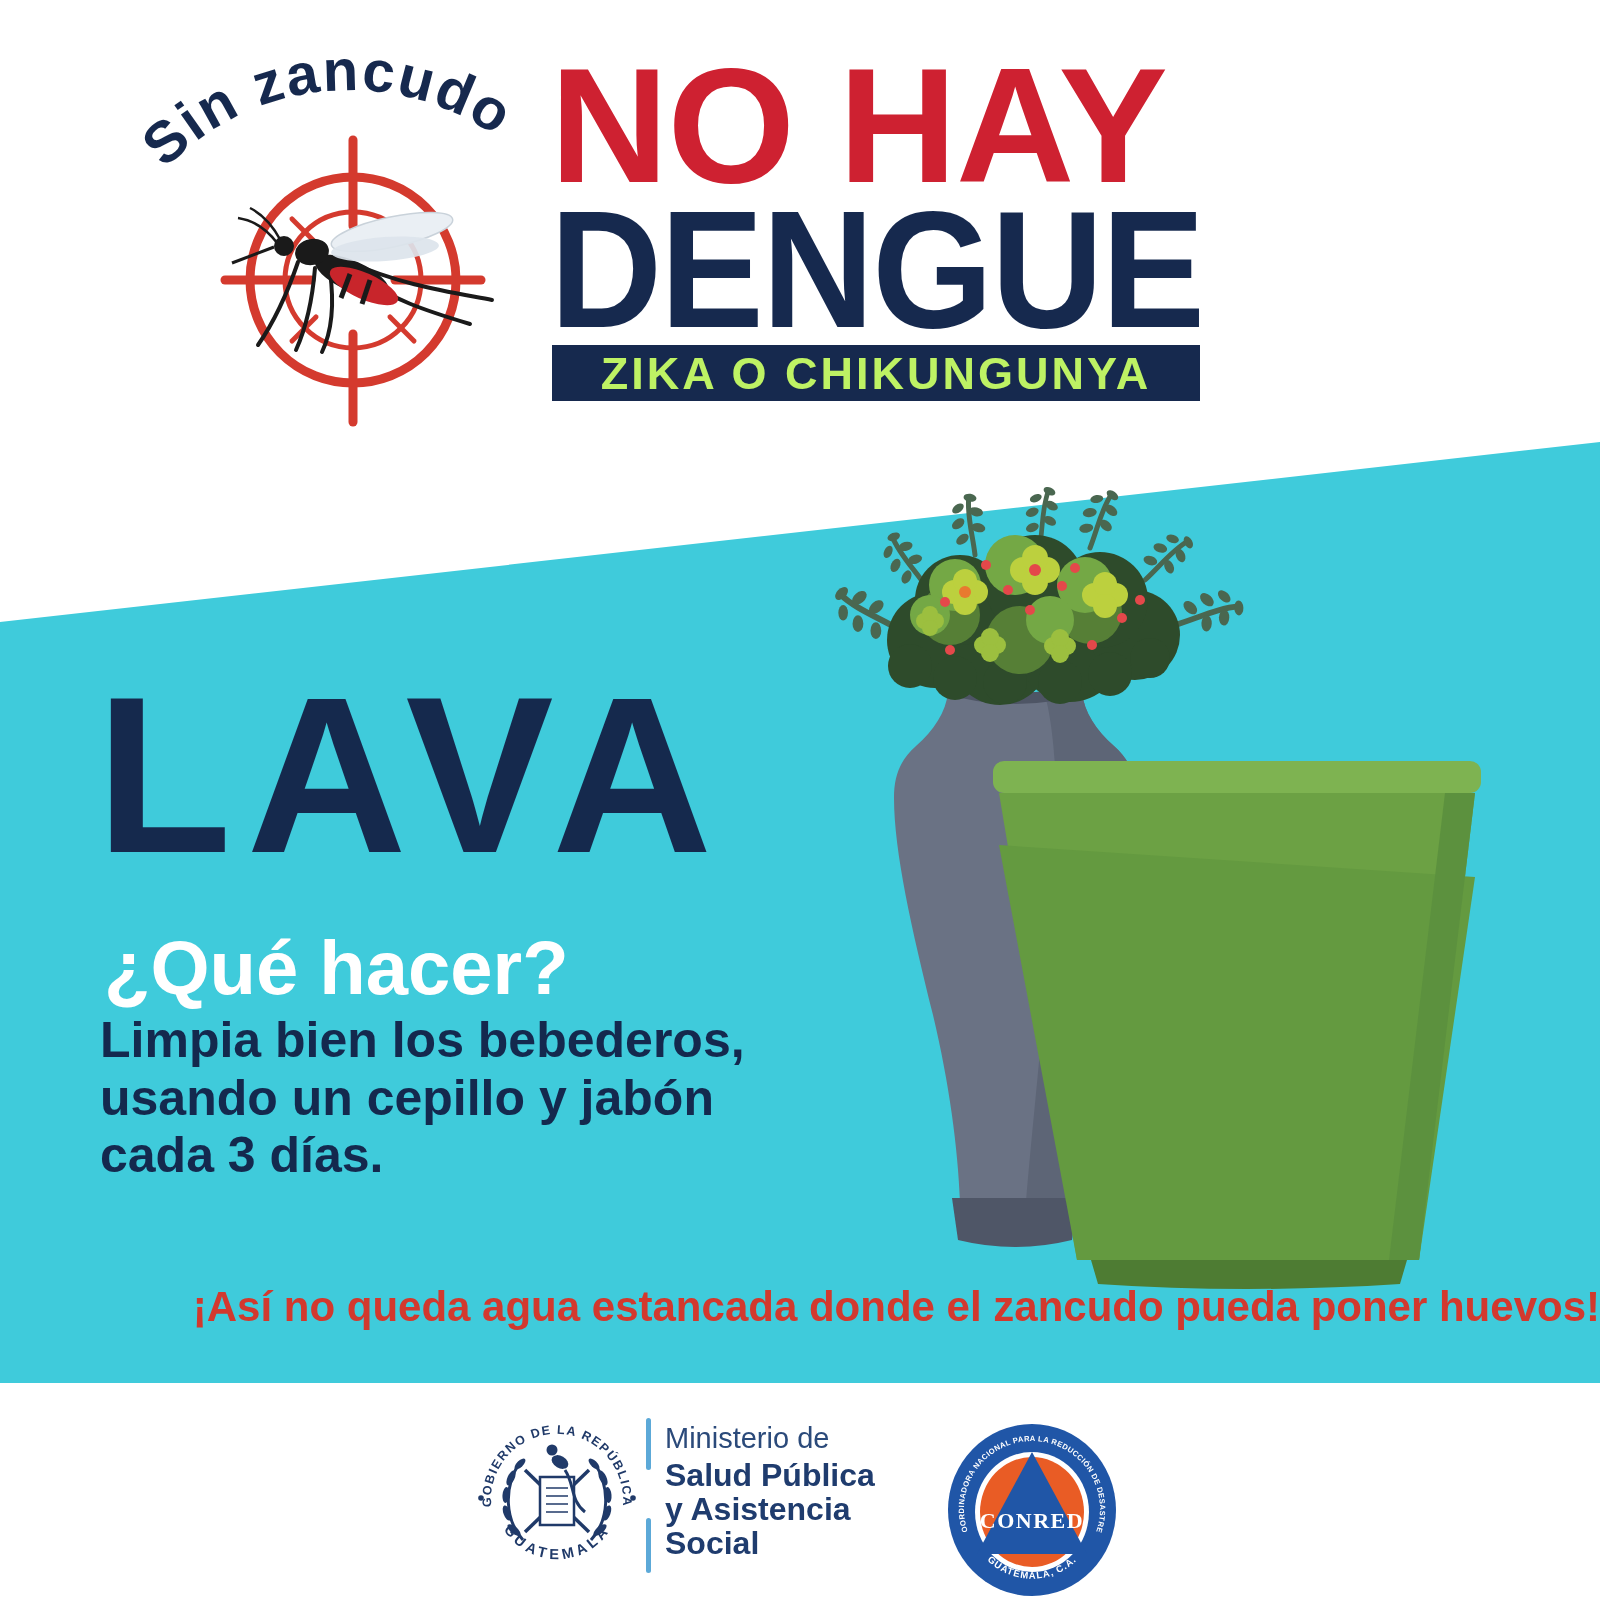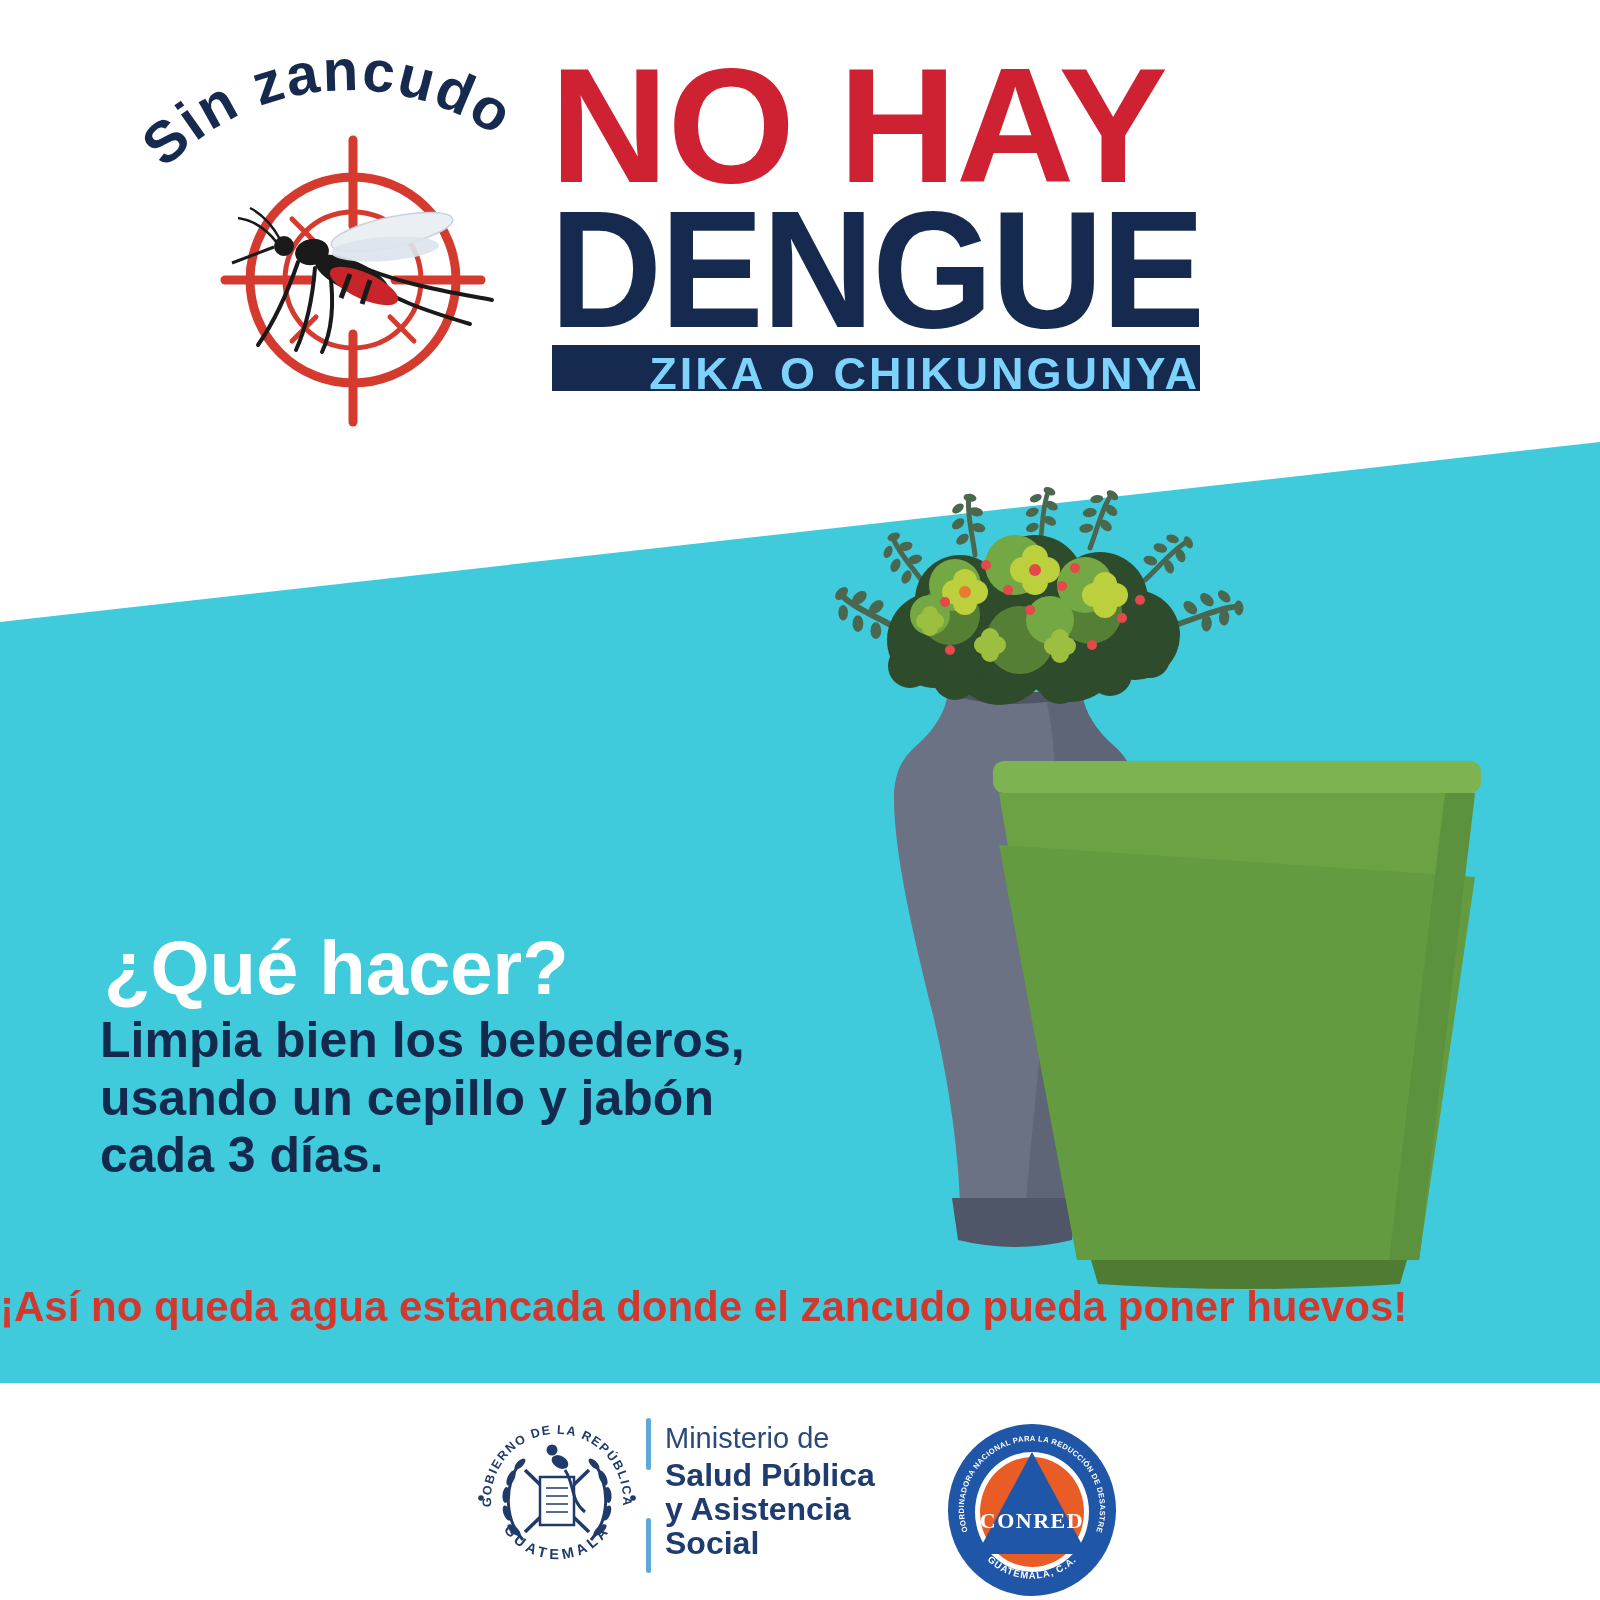--- a/index.html
+++ b/index.html
@@ -6,28 +6,28 @@
   .canvas{position:relative;width:1600px;height:1600px;background:#ffffff;overflow:hidden;
           font-family:"Liberation Sans",sans-serif;}
   .abs{position:absolute;}
   .cyan-band{position:absolute;left:0;top:0;width:1600px;height:1600px;background:#3FCBDB;
              clip-path:polygon(0 622px,1600px 442px,1600px 1383px,0 1383px);}
   .art{position:absolute;left:0;top:0;width:1600px;height:1600px;}
   .title-red{left:550px;top:44px;font-size:164px;line-height:1;font-weight:800;color:#CE2131;
              letter-spacing:-1px;}
   .title-navy{left:550px;top:186px;font-size:167px;line-height:1;font-weight:800;color:#16294E;
               letter-spacing:-2px;transform:scaleX(.93);transform-origin:left top;}
-  .banner{left:552px;top:345px;width:648px;height:46px;background:#16294E;color:#7dd3fc;
-          font-size:45px;font-weight:800;letter-spacing:3px;text-align:right;line-height:58px;}
+  .banner{left:552px;top:345px;width:648px;height:56px;background:#16294E;color:#bef264;
+          font-size:45px;font-weight:800;letter-spacing:3px;text-align:center;line-height:58px;}
   .lava{left:96px;top:664px;font-size:222px;line-height:1;font-weight:800;color:#15294D;
         letter-spacing:15px;}
   .question{left:104px;top:894px;font-size:76px;line-height:1;font-weight:700;color:#ffffff;margin-top:36px;}
   .para{left:100px;top:1012px;width:720px;font-size:50px;line-height:57.5px;font-weight:700;
         color:#14294E;}
-  .warning{left:0;top:1283px;width:1600px;text-align:left;font-size:42px;font-weight:800;
+  .warning{left:0;top:1283px;width:1600px;text-align:right;font-size:42px;font-weight:800;
            color:#D2392E;}
   .ministry{left:665px;color:#1F3C6E;line-height:1;}
   .m-light{font-size:29px;font-weight:400;color:#2B4A7A;}
   .m-bold{font-size:32px;font-weight:800;}
 </style>
 </head>
 <body>
 
 <div class="canvas">
 
@@ -255,20 +255,21 @@
     <g>
       <rect x="646" y="1418" width="5" height="52" rx="2.5" fill="#5CA9D8"></rect>
       <rect x="646" y="1518" width="5" height="55" rx="2.5" fill="#5CA9D8"></rect>
     </g>
   </svg>
 
   <div class="abs title-red">NO HAY</div>
   <div class="abs title-navy">DENGUE</div>
   <div class="abs banner">ZIKA O CHIKUNGUNYA</div>
 
+  <div class="abs lava">LAVA</div>
   <div class="abs question">¿Qué hacer?</div>
   <div class="abs para">
     <div>Limpia bien los bebederos,</div>
     <div>usando un cepillo y jabón</div>
     <div>cada 3 días.</div>
   </div>
   <div class="abs warning">¡Así no queda agua estancada donde el zancudo pueda poner huevos!</div>
 
   <div class="abs ministry m-light" style="top:1424px;">Ministerio de</div>
   <div class="abs ministry m-bold" style="top:1459px;">Salud Pública</div>

